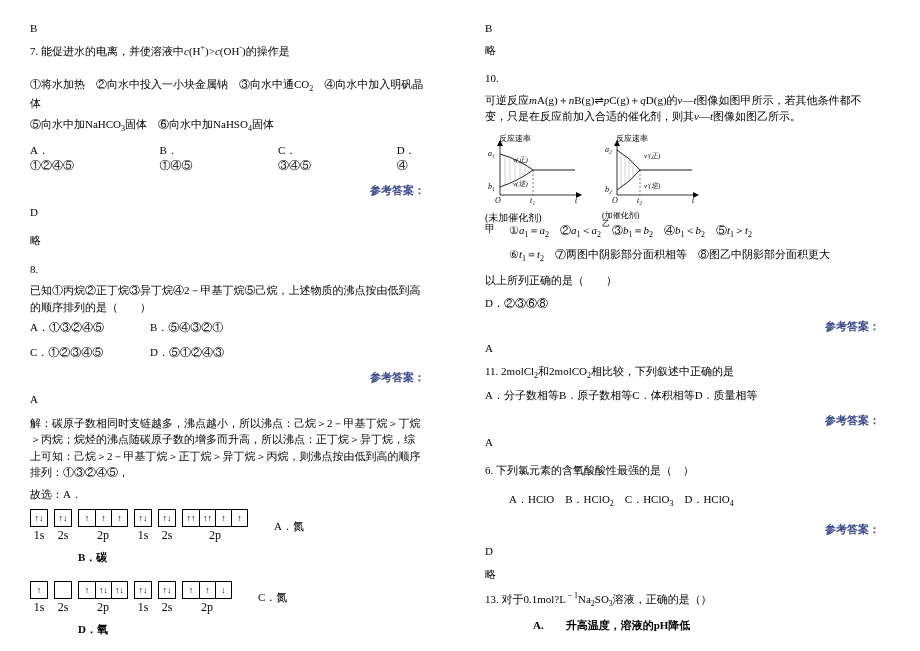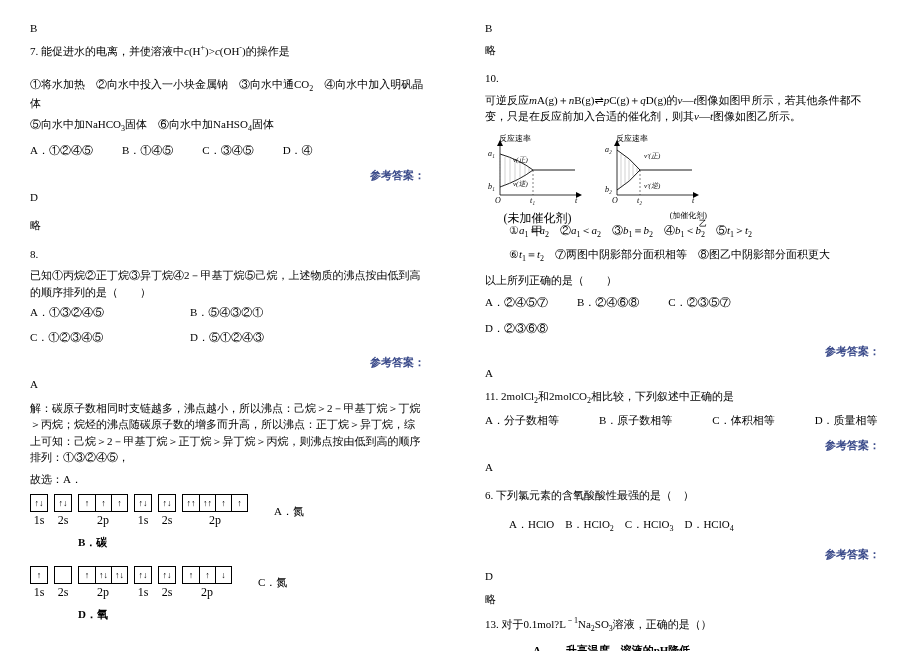--- a/index.html
+++ b/index.html
@@ -23,22 +23,22 @@
     .line { margin-bottom: 7px; line-height: 1.5; }
     .tight { margin-bottom: 5px; }
     .space { margin-bottom: 12px; }
     .answer-label {
       color: #3a4a8a;
       font-weight: bold;
       margin-bottom: 6px;
       margin-top: 6px;
       text-align: right;
     }
-    .options-row { display: flex; gap: 40px; margin-bottom: 10px; }
-    .options-row-wide { display: flex; gap: 29px; margin-bottom: 10px; }
+    .options-row { display: flex; margin-bottom: 10px; }
+    .options-row-wide { display: flex; gap: 70px; margin-bottom: 10px; }
     .sup { vertical-align: super; font-size: 8px; }
     .sub { vertical-align: sub; font-size: 8px; }
     .indent { padding-left: 24px; }
     .indent2 { padding-left: 48px; font-weight: bold; }
     .orbital-row {
       display: flex;
       align-items: flex-end;
       gap: 6px;
       margin-bottom: 6px;
     }
@@ -241,21 +241,21 @@
         <line x1="44" y1="36" x2="44" y2="40" stroke="#888" stroke-width="0.4"></line>
         <line x1="48" y1="38" x2="48" y2="63" stroke="#000" stroke-width="0.5" stroke-dasharray="2 2"></line>
         <text x="3" y="24" font-size="8" font-style="italic">a₁</text>
         <text x="3" y="57" font-size="8" font-style="italic">b₁</text>
         <text x="28" y="30" font-size="7" font-style="italic">v(正)</text>
         <text x="28" y="54" font-size="7" font-style="italic">v(逆)</text>
         <text x="45" y="71" font-size="8" font-style="italic">t₁</text>
         <text x="90" y="71" font-size="8" font-style="italic">t</text>
         <text x="10" y="71" font-size="8" font-style="italic">O</text>
       </svg>
-      <div style="text-align:center;font-size:12px;line-height:1.1">
+      <div style="font-size:10px;line-height:1.1">
         <span>(未加催化剂)</span><br>
         <span>甲</span>
       </div>
     </div>
 
     <div class="diag-box">
       <svg width="105" height="80" viewBox="0 0 105 80">
         <text x="14" y="9" font-size="8">反应速率</text>
         <line x1="15" y1="10" x2="15" y2="63" stroke="#000" stroke-width="0.8"></line>
         <line x1="15" y1="63" x2="95" y2="63" stroke="#000" stroke-width="0.8"></line>
@@ -270,36 +270,31 @@
         <line x1="35" y1="36" x2="35" y2="40" stroke="#888" stroke-width="0.4"></line>
         <line x1="38" y1="38" x2="38" y2="63" stroke="#000" stroke-width="0.5" stroke-dasharray="2 2"></line>
         <text x="3" y="20" font-size="8" font-style="italic">a₂</text>
         <text x="3" y="60" font-size="8" font-style="italic">b₂</text>
         <text x="42" y="26" font-size="7" font-style="italic">v'(正)</text>
         <text x="42" y="56" font-size="7" font-style="italic">v'(逆)</text>
         <text x="35" y="71" font-size="8" font-style="italic">t₂</text>
         <text x="90" y="71" font-size="8" font-style="italic">t</text>
         <text x="10" y="71" font-size="8" font-style="italic">O</text>
       </svg>
-      <div style="text-align:right;font-size:8px;line-height:1.1">
+      <div style="text-align:left;font-size:8px;line-height:1.1">
         <span>(加催化剂)</span><br>
         <span>乙</span>
       </div>
     </div>
   </div>
 
   <div class="line tight indent">①<span class="ital">a</span><span class="sub">1</span>＝<span class="ital">a</span><span class="sub">2</span>　②<span class="ital">a</span><span class="sub">1</span>＜<span class="ital">a</span><span class="sub">2</span>　③<span class="ital">b</span><span class="sub">1</span>＝<span class="ital">b</span><span class="sub">2</span>　④<span class="ital">b</span><span class="sub">1</span>＜<span class="ital">b</span><span class="sub">2</span>　⑤<span class="ital">t</span><span class="sub">1</span>＞<span class="ital">t</span><span class="sub">2</span></div>
   <div class="line indent">⑥<span class="ital">t</span><span class="sub">1</span>＝<span class="ital">t</span><span class="sub">2</span>　⑦两图中阴影部分面积相等　⑧图乙中阴影部分面积更大</div>
   <div class="line">以上所列正确的是（　　）</div>
 
-  <div class="options-row-wide">
-    <span>A．②④⑤⑦</span>
-    <span>B．②④⑥⑧</span>
-    <span>C．②③⑤⑦</span>
-  </div>
   <div class="line">D．②③⑥⑧</div>
 
   <div class="answer-label">参考答案：</div>
   <div class="line">A</div>
 
   <div class="line tight">11. 2molCl<span class="sub">2</span>和2molCO<span class="sub">2</span>相比较，下列叙述中正确的是</div>
   <div class="options-row">
     <span>A．分子数相等</span>
     <span>B．原子数相等</span>
     <span>C．体积相等</span>

